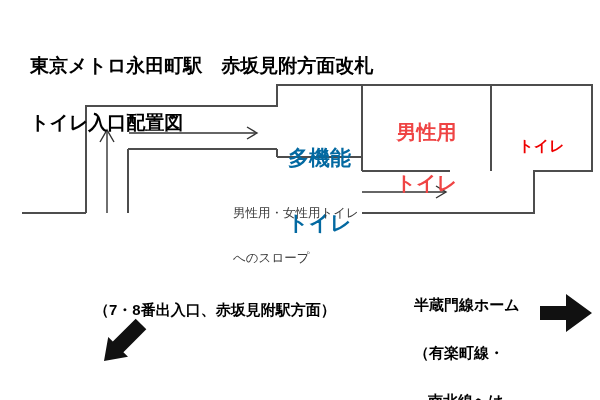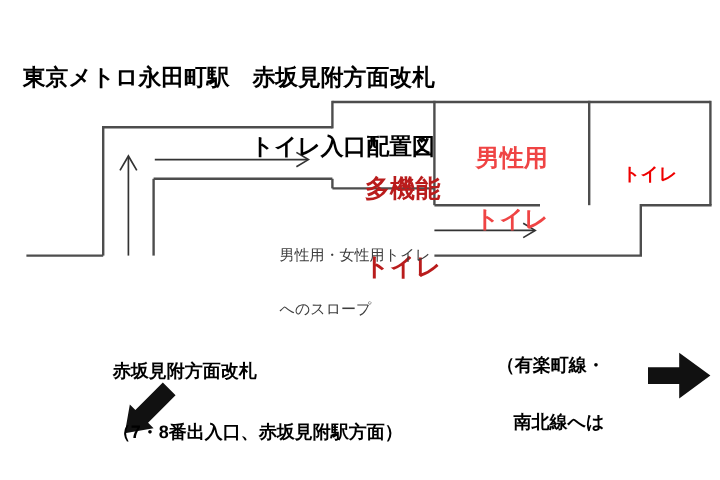--- a/index.html
+++ b/index.html
@@ -3,23 +3,23 @@
 <meta charset="utf-8">
 <style>
   html,body{margin:0;padding:0;background:#fff;}
   #stage{
     position:relative;width:600px;height:400px;background:#ffffff;overflow:hidden;
     font-family:"Liberation Sans","DejaVu Sans",sans-serif;color:#111;
   }
   .abs{position:absolute;white-space:pre;}
   #floorplan{position:absolute;left:0;top:0;}
   .title-line{font-weight:bold;font-size:19px;line-height:21px;color:#000;}
-  #title{left:19px;top:19px;text-align:right;}
+  #title{left:30px;top:19px;}
   .room-label{text-align:center;font-weight:bold;}
-  #multi-room-label{left:293px;top:104px;width:85px;font-size:21px;line-height:21.5px;color:#b91c1c;}
+  #multi-room-label{left:277px;top:104px;width:85px;font-size:21px;line-height:21.5px;color:#0369a1;}
   #mens-room-label{left:362px;top:90px;width:129px;font-size:20px;line-height:17px;color:#ef4444;}
   #womens-room-label{left:491px;top:103px;width:101px;font-size:15px;line-height:17px;color:#ee0000;}
   #multi-slope-label{left:88px;top:107px;font-size:14px;color:#1a1a1a;}
   #mw-slope-label{left:233px;top:176px;font-size:12.5px;line-height:15px;color:#3d3d3d;}
   #gate-block{left:94px;top:267px;font-weight:bold;font-size:15px;line-height:17px;color:#000;}
   #platform-block{left:414px;top:265px;font-weight:bold;font-size:15px;line-height:16px;color:#000;}
   #platform-block .indent{padding-left:14px;}
 </style>
 </head>
 <body>
@@ -87,24 +87,24 @@
     <div>トイレ</div>
   </div>
 
 
   <div id="mw-slope-label" class="abs">
     <div>男性用・女性用トイレ</div>
     <div>へのスロープ</div>
   </div>
 
   <div id="gate-block" class="abs">
-    <div>赤坂見附方面改札</div>
     <div>（7・8番出入口、赤坂見附駅方面）</div>
   </div>
 
   <div id="platform-block" class="abs">
+    <div>半蔵門線ホーム</div>
     <div>（有楽町線・</div>
     <div class="indent">南北線へは</div>
     
     
   </div>
 
 </div>
 
 </body></html>

